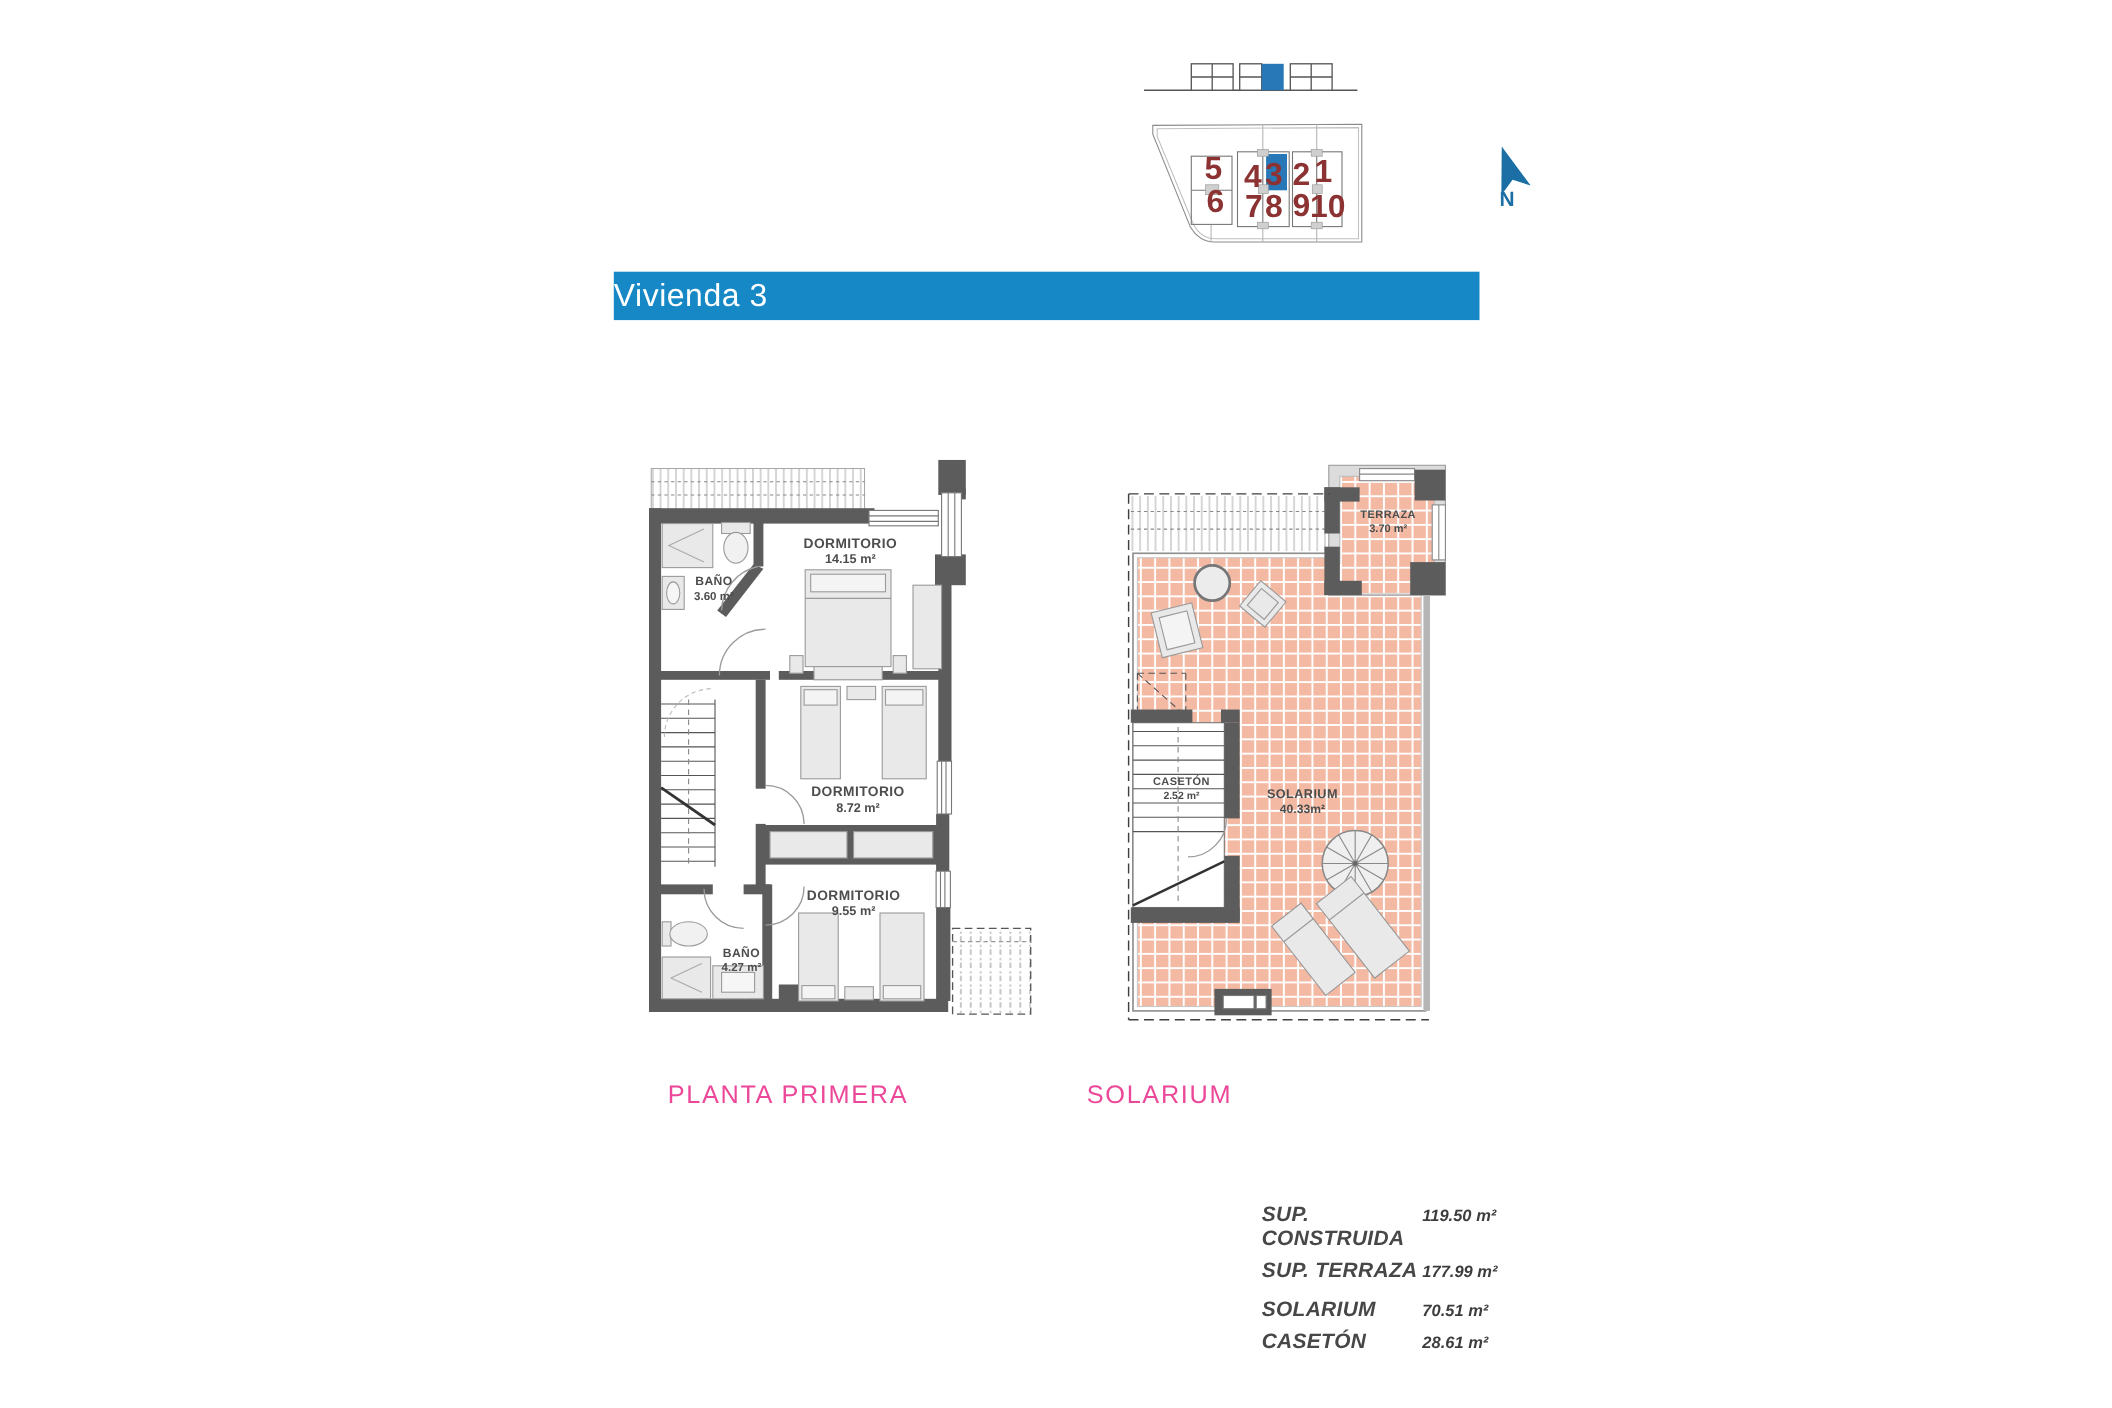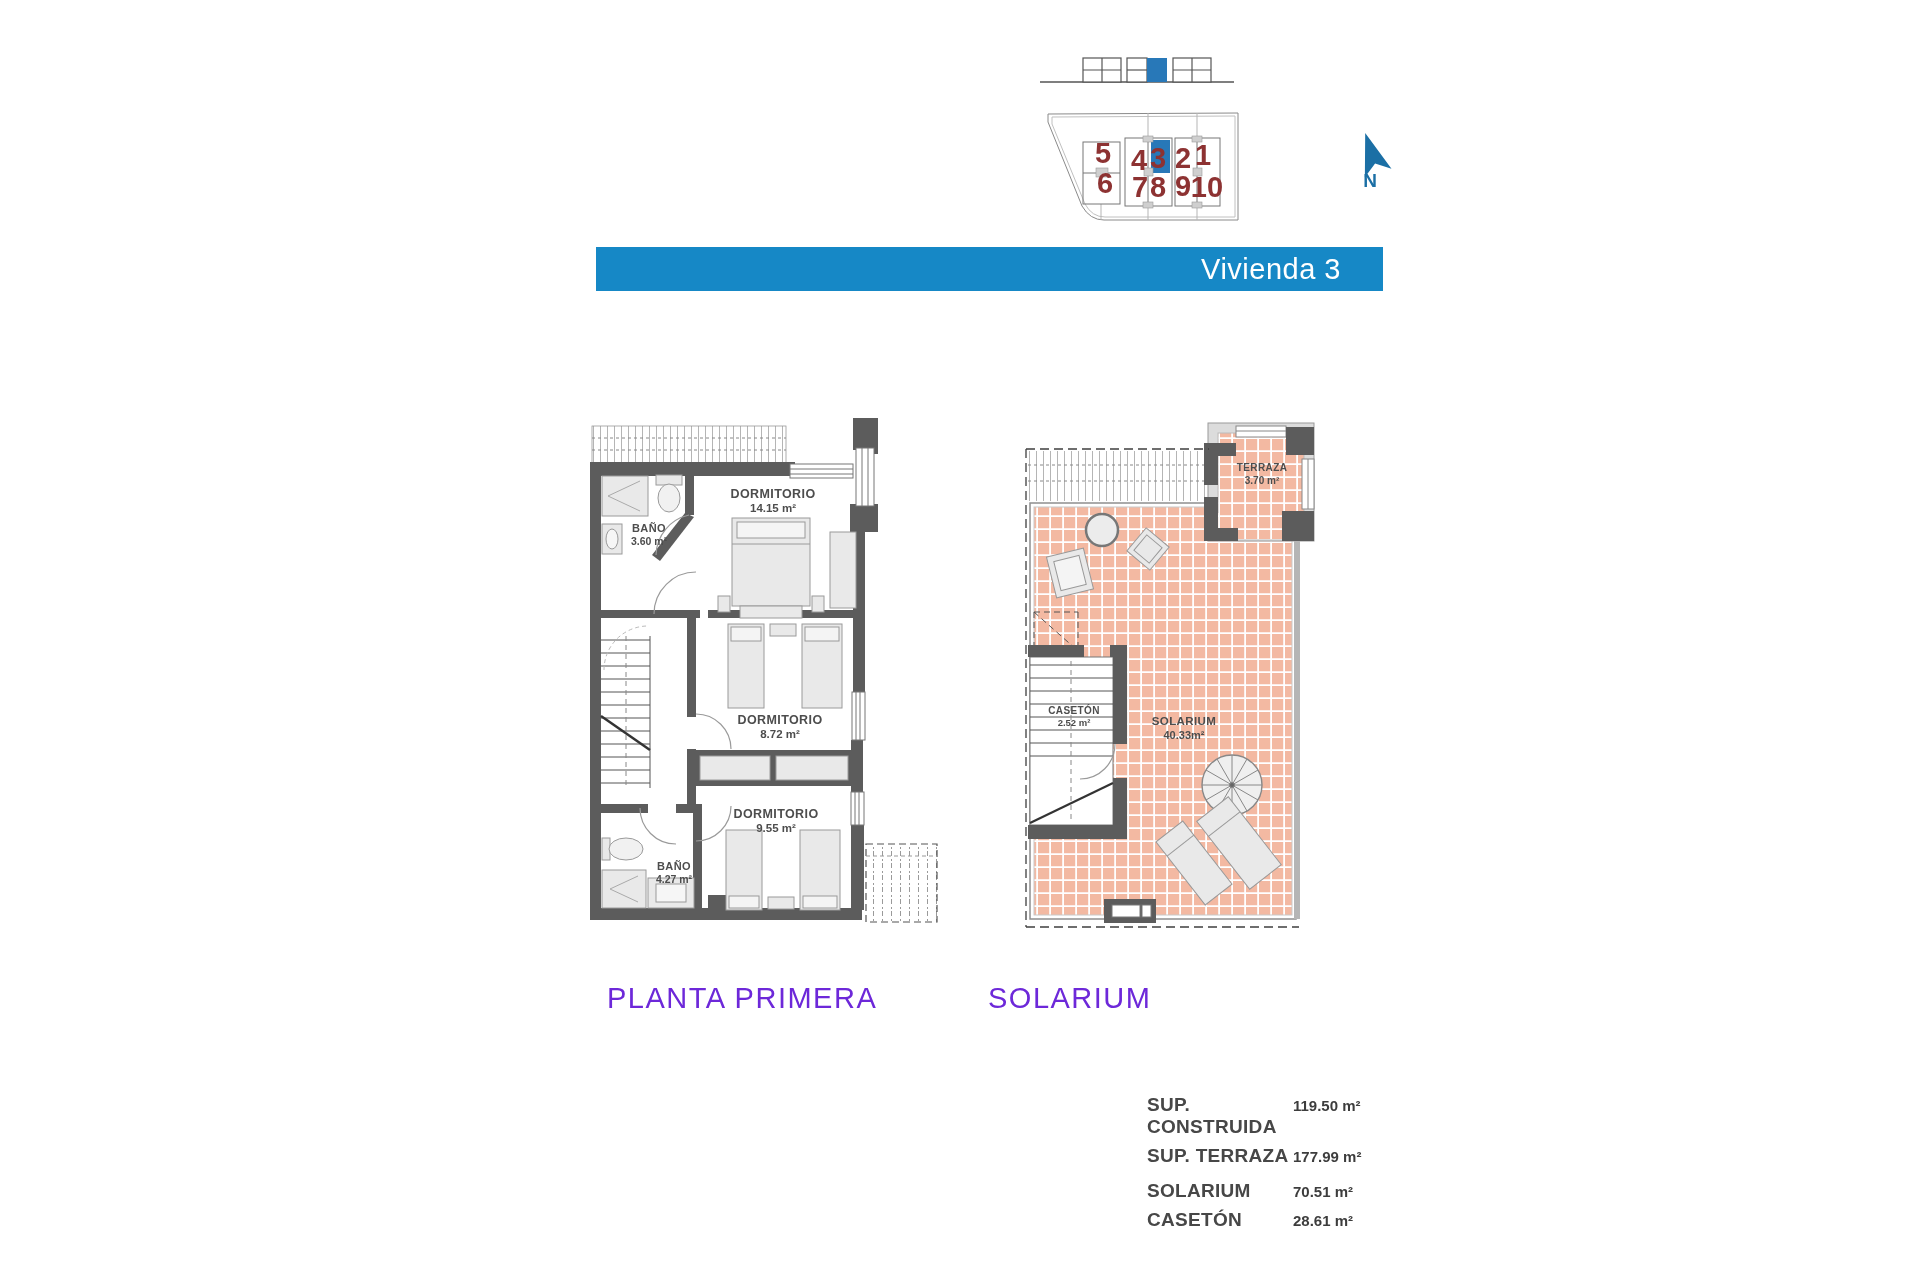--- a/index.html
+++ b/index.html
@@ -1,27 +1,27 @@
 <!DOCTYPE html>
 <html><head>
 <meta charset="utf-8">
 <style>
   html,body{margin:0;padding:0;background:#ffffff;}
   body{width:1920px;height:1280px;position:relative;font-family:"Liberation Sans",sans-serif;overflow:hidden;}
   .abs{position:absolute;}
   
-  .banner{left:596px;top:247px;width:787px;height:44px;background:#1688c6;color:#ffffff;
-          font-size:29px;letter-spacing:.5px;line-height:44px;text-align:right;padding-right:42px;box-sizing:border-box;padding-left:37px;}
+  .banner{left:558px;top:247px;width:787px;height:44px;background:#1688c6;color:#ffffff;
+          font-size:29px;letter-spacing:.5px;line-height:44px;text-align:left;padding-right:42px;box-sizing:border-box;}
   
-  .plan-title{color:#6d28d9;font-size:29px;letter-spacing:1.5px;}
+  .plan-title{color:#ec4899;font-size:23px;letter-spacing:1.5px;}
   #title-left{left:607px;top:982px;}
   #title-right{left:988px;top:982px;}
   
   .summary{left:1147px;top:1094px;width:260px;}
-  .srow{display:flex;align-items:baseline;margin-bottom:7px;}
+  .srow{display:flex;align-items:baseline;margin-bottom:7px;font-style:italic;}
   .srow.gap{margin-top:13px;}
   .slabel{width:146px;font-size:19px;font-weight:700;color:#474747;letter-spacing:.3px;}
   .svalue{font-size:15px;font-weight:700;color:#3d3d3d;}
   svg text{font-family:"Liberation Sans",sans-serif;}
   .roomname{font-weight:700;fill:#4d4d4d;letter-spacing:.4px;}
   .roomarea{font-weight:700;fill:#4d4d4d;}
 </style>
 </head>
 <body>
 

